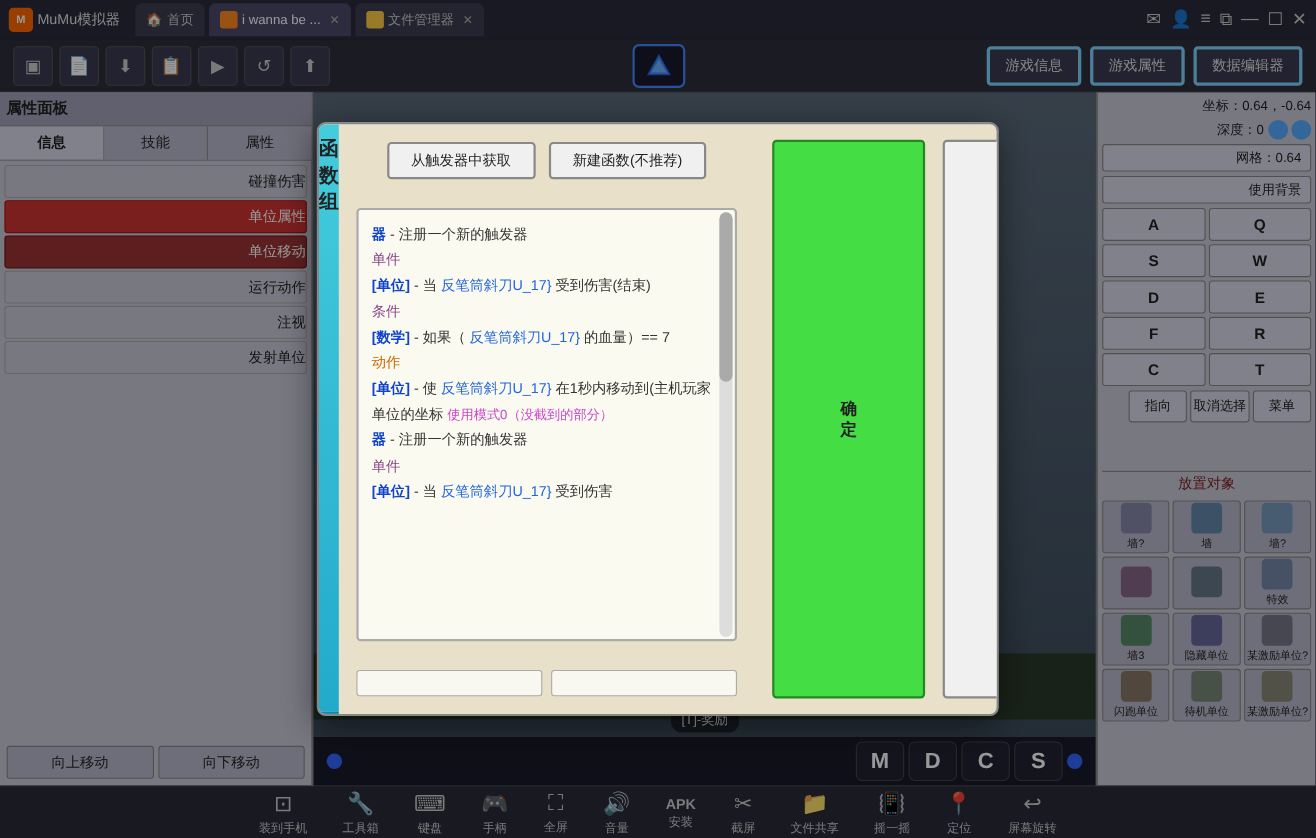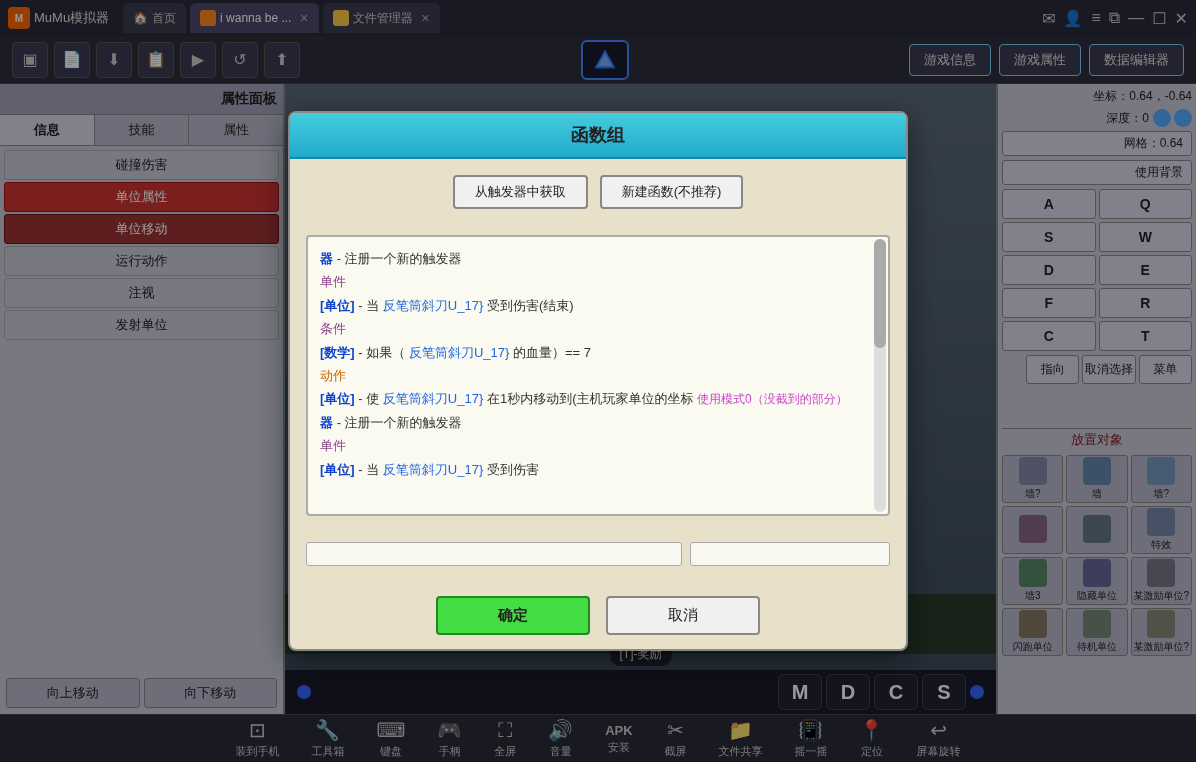--- a/index.html
+++ b/index.html
@@ -104,21 +104,21 @@
       border: 2px solid #4488ff;
       border-radius: 6px;
       display: flex; align-items: center; justify-content: center;
     }
     .toolbar-nav-icon svg { width: 28px; height: 28px; }
     .toolbar-right {
       display: flex; gap: 8px;
     }
     .toolbar-action-btn {
       background: #3a3a50;
-      border: 1px solid #7dd3fc;
+      border: 3px solid #7dd3fc;
       border-radius: 4px;
       color: #e0e0e0;
       padding: 6px 14px;
       font-size: 13px;
       cursor: pointer;
       font-family: 'Microsoft YaHei', Arial, sans-serif;
     }
 
     
     .main-area {
@@ -131,21 +131,21 @@
     .left-panel {
       width: 285px;
       background: #c8c8d8;
       display: flex;
       flex-direction: column;
       border-right: 2px solid #888;
       flex-shrink: 0;
     }
     .panel-title {
       background: #a0a0b8;
-      text-align: right;
+      text-align: left;
       padding: 6px;
       font-size: 14px;
       color: #222;
       font-weight: bold;
       border-bottom: 1px solid #888;
     }
     .panel-tabs {
       display: flex;
       border-bottom: 1px solid #888;
     }
@@ -162,25 +162,25 @@
     .panel-tab:last-child { border-right: none; }
     .panel-tab.active { background: #d8d8e8; font-weight: bold; }
     .panel-list {
       flex: 1;
       display: flex;
       flex-direction: column;
       gap: 2px;
       padding: 4px;
     }
     .panel-item {
-      padding: 5px 20px;
+      padding: 5px 0;
       background: #c8c8d8;
       border: 1px solid #aaa;
       border-radius: 3px;
-      text-align: center;
+      text-align: right;
       font-size: 13px;
       cursor: pointer;
       color: #222;
     }
     .panel-item.highlighted {
       background: #cc3333;
       color: white;
       border-color: #aa1111;
     }
     .panel-item.highlighted2 {
@@ -355,21 +355,21 @@
       justify-content: center;
       z-index: 1000;
     }
     .modal {
       background: #e8e0c8;
       border: 2px solid #888;
       border-radius: 8px;
       width: 620px;
       min-height: 540px;
       display: flex;
-      flex-direction: column;
+      flex-direction: row;
       overflow: hidden;
       box-shadow: 0 8px 32px rgba(0,0,0,0.5);
     }
     .modal-header {
       background: linear-gradient(180deg, #44ccdd 0%, #22aacc 100%);
       padding: 10px 0;
       text-align: center;
       font-size: 18px;
       font-weight: bold;
       color: #222;

